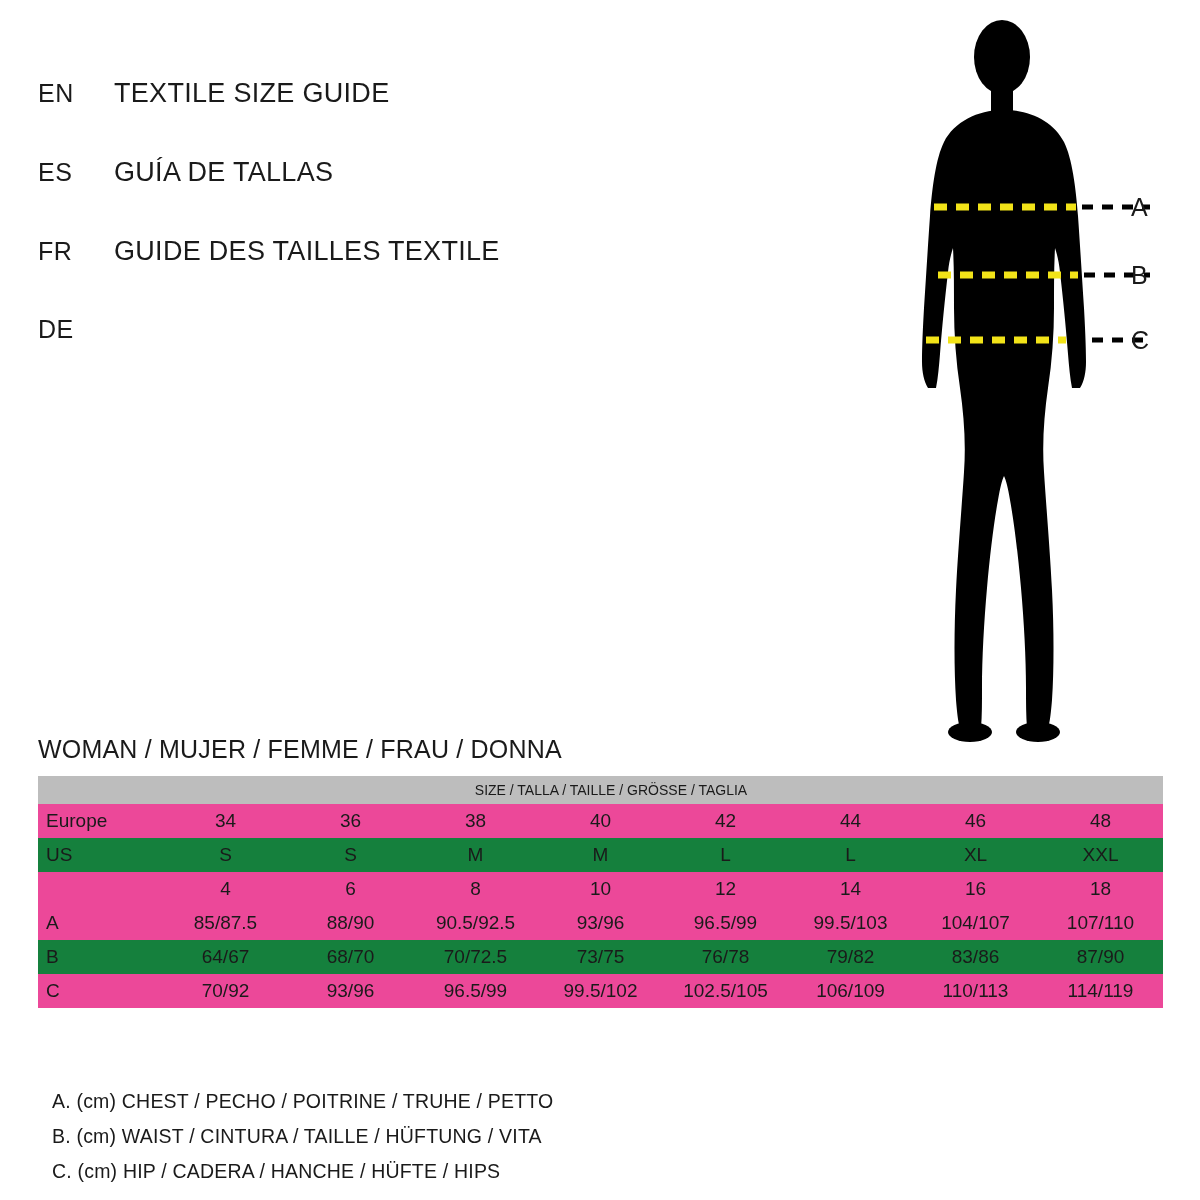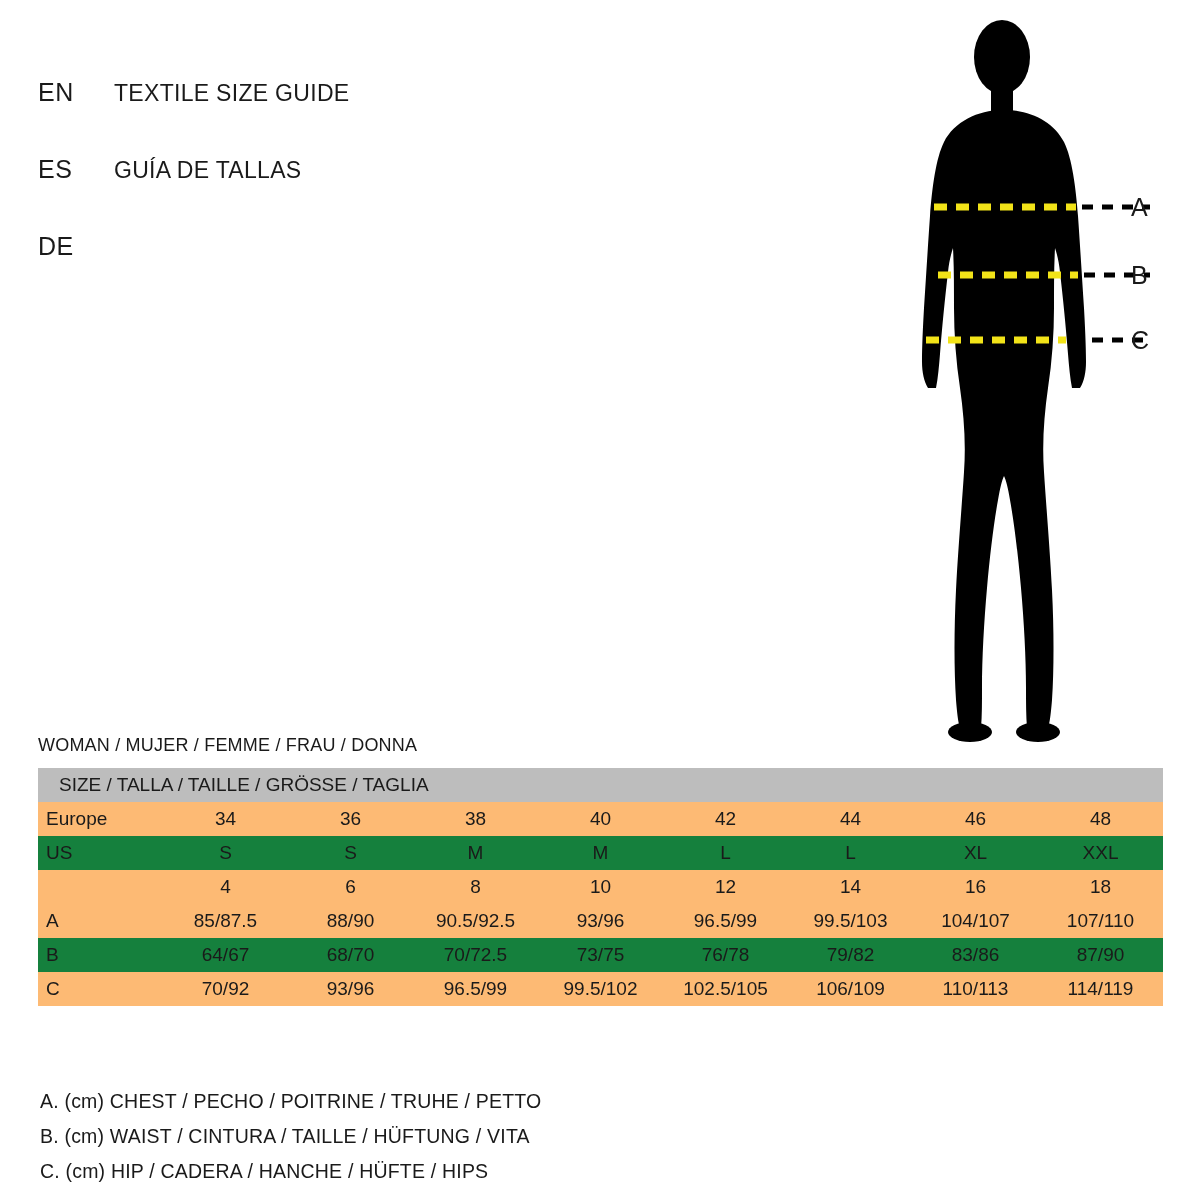--- a/index.html
+++ b/index.html
@@ -29,21 +29,21 @@
     margin-bottom: 5px;
     margin-top: 48px;
   }
   .lang-code {
     width: 76px;
     font-size: 25px;
     letter-spacing: 0.5px;
     color: #1a1a1a;
   }
   .lang-title {
-    font-size: 23px;
+    font-size: 27px;
     letter-spacing: 0.3px;
     color: #1a1a1a;
     white-space: nowrap;
   }
 
   
   #figure-area {
     position: absolute;
     left: 850px;
     top: 10px;
@@ -63,56 +63,56 @@
   }
 
   
   #table-section {
     position: absolute;
     left: 38px;
     top: 735px;
     width: 1125px;
   }
   #woman-caption {
-    font-size: 18px;
+    font-size: 25px;
     letter-spacing: 0.2px;
     margin-bottom: 12px;
     color: #1a1a1a;
   }
   table {
     border-collapse: collapse;
     width: 1125px;
     table-layout: fixed;
   }
   td, th {
     font-size: 19px;
     font-weight: normal;
     color: #1a1a1a;
     padding: 6px 0 6px 0;
     text-align: center;
     font-family: "Liberation Sans", sans-serif;
   }
   .hdr-row td {
     background: #bdbdbd;
-    text-align: left;
+    text-align: center;
     padding-left: 21px;
-    font-size: 19px;
+    font-size: 14px;
   }
   .row-label {
     text-align: left;
     padding-left: 8px;
     width: 182px;
   }
-  .odd-row td { background: #fdba74; }
+  .odd-row td { background: #ec4899; }
   .even-row td { background: #15803d; }
 
   
   #footnotes {
     position: absolute;
-    left: 40px;
+    left: 52px;
     top: 1090px;
     width: 800px;
   }
   .footnote {
     font-size: 19.5px;
     color: #1a1a1a;
     margin-bottom: 12px;
     letter-spacing: 0.2px;
   }
 </style>
@@ -120,20 +120,24 @@
 <body>
 
 <div id="lang-block">
   <div class="lang-row">
     <span class="lang-code">EN</span>
     <span class="lang-title">TEXTILE SIZE GUIDE</span>
   </div>
   <div class="lang-row">
     <span class="lang-code">ES</span>
     <span class="lang-title">GUÍA DE TALLAS</span>
+  </div>
+  <div class="lang-row">
+    <span class="lang-code">FR</span>
+    <span class="lang-title">GUIDE DES TAILLES TEXTILE</span>
   </div>
   <div class="lang-row">
     <span class="lang-code">DE</span>
   </div>
 </div>
 
 <div id="figure-area">
   <svg id="figure-svg" width="340" height="740" viewBox="0 0 340 740">
 
     <ellipse cx="152" cy="47" rx="28" ry="37" fill="#000000"></ellipse>

